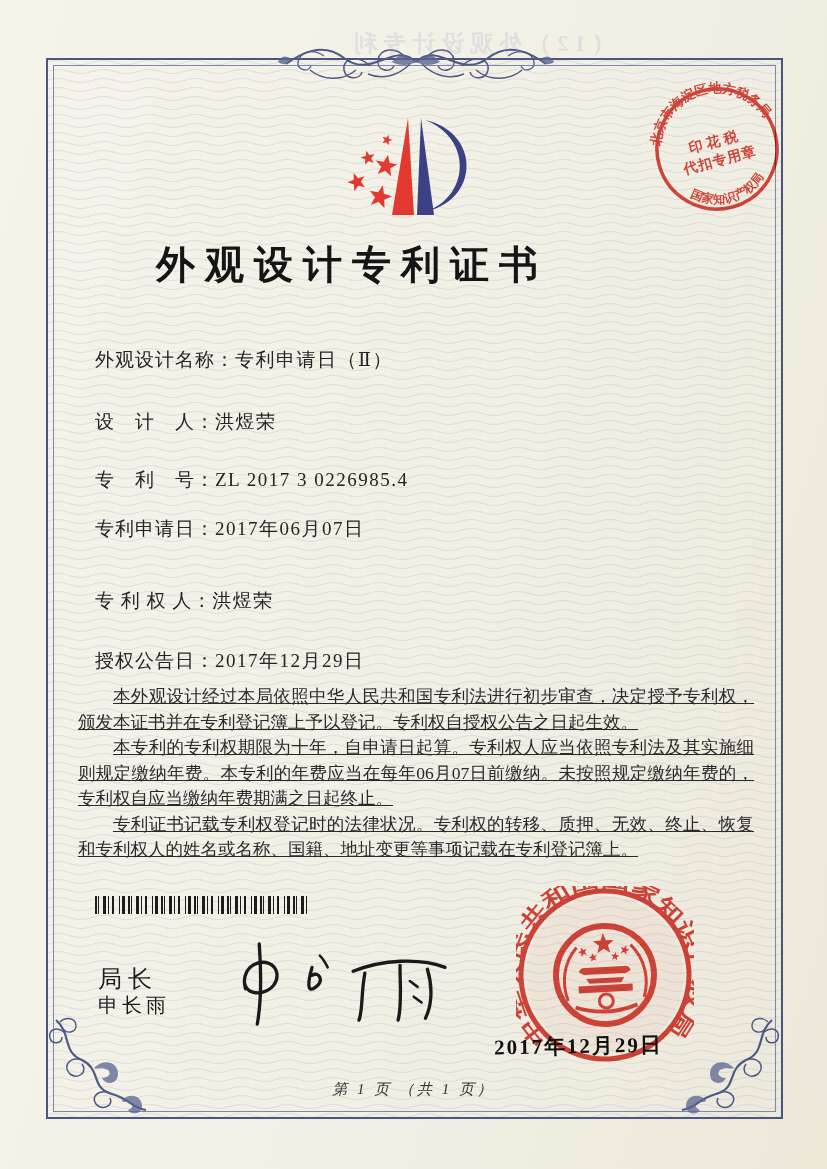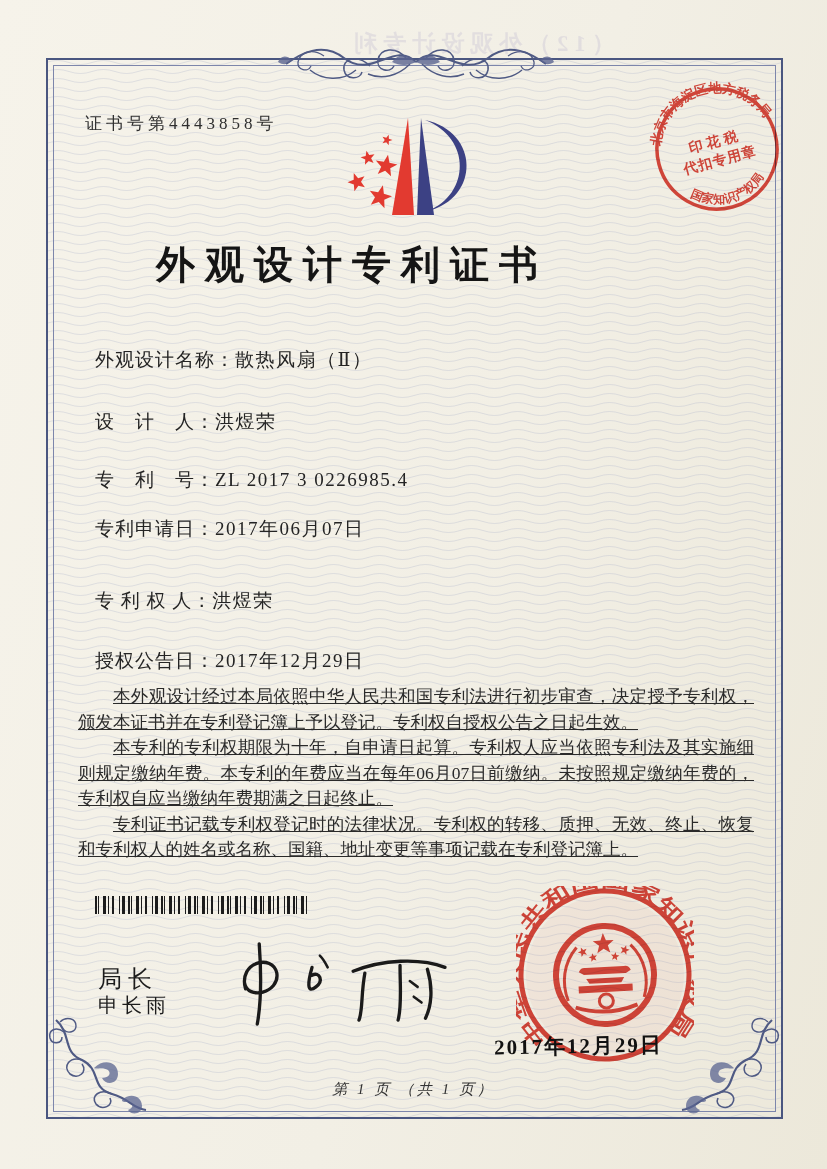--- a/index.html
+++ b/index.html
@@ -90,42 +90,41 @@
 
     <use href="#halfmotif" transform="translate(416,36)"></use>
     <use href="#halfmotif" transform="translate(416,36) scale(-1,1)"></use>
 
     <use href="#cornerfl" transform="translate(676,1014)"></use>
     <use href="#cornerfl" transform="translate(152,1014) scale(-1,1)"></use>
   </svg>
 
   <div class="ghost">（12）外观设计专利</div>
 
-  <div class="cert-no">证书号第4443858号</div>
 
   <svg class="logo" width="180" height="130" viewBox="0 0 180 130">
     <defs>
       <path id="star" d="M0,-10 L2.47,-3.4 L9.51,-3.09 L3.99,1.3 L5.88,8.09 L0,4.2 L-5.88,8.09 L-3.99,1.3 L-9.51,-3.09 L-2.47,-3.4 Z"></path>
     </defs>
     <polygon points="78,10 62,107 84,107" fill="#e23a30"></polygon>
     <polygon points="91,10 87,107 104,107" fill="#3c4184"></polygon>
     <path d="M95,12 C150,24 150,90 98,103 C140,86 142,30 95,12 Z" fill="#3c4184"></path>
     <g fill="#e23a30">
       <use href="#star" transform="translate(57,32) scale(0.55) rotate(18)"></use>
       <use href="#star" transform="translate(38,50) scale(0.75) rotate(-12)"></use>
       <use href="#star" transform="translate(56,58) scale(1.15) rotate(10)"></use>
       <use href="#star" transform="translate(27,74) scale(0.95) rotate(-20)"></use>
       <use href="#star" transform="translate(50,89) scale(1.2) rotate(14)"></use>
     </g>
   </svg>
 
   <h1 class="title">外观设计专利证书</h1>
 
   <div class="field-row r0">
-    <span class="lbl">外观设计名称：</span><span class="val">散热风扇（Ⅱ）</span>
+    <span class="lbl">外观设计名称：</span><span class="val">专利申请日（Ⅱ）</span>
   </div>
   <div class="field-row r1">
     <span class="lbl">设　计　人：</span><span class="val">洪煜荣</span>
   </div>
   <div class="field-row r2">
     <span class="lbl">专　利　号：</span><span class="val">ZL 2017 3 0226985.4</span>
   </div>
   <div class="field-row r3">
     <span class="lbl">专利申请日：</span><span class="val">2017年06月07日</span>
   </div>

